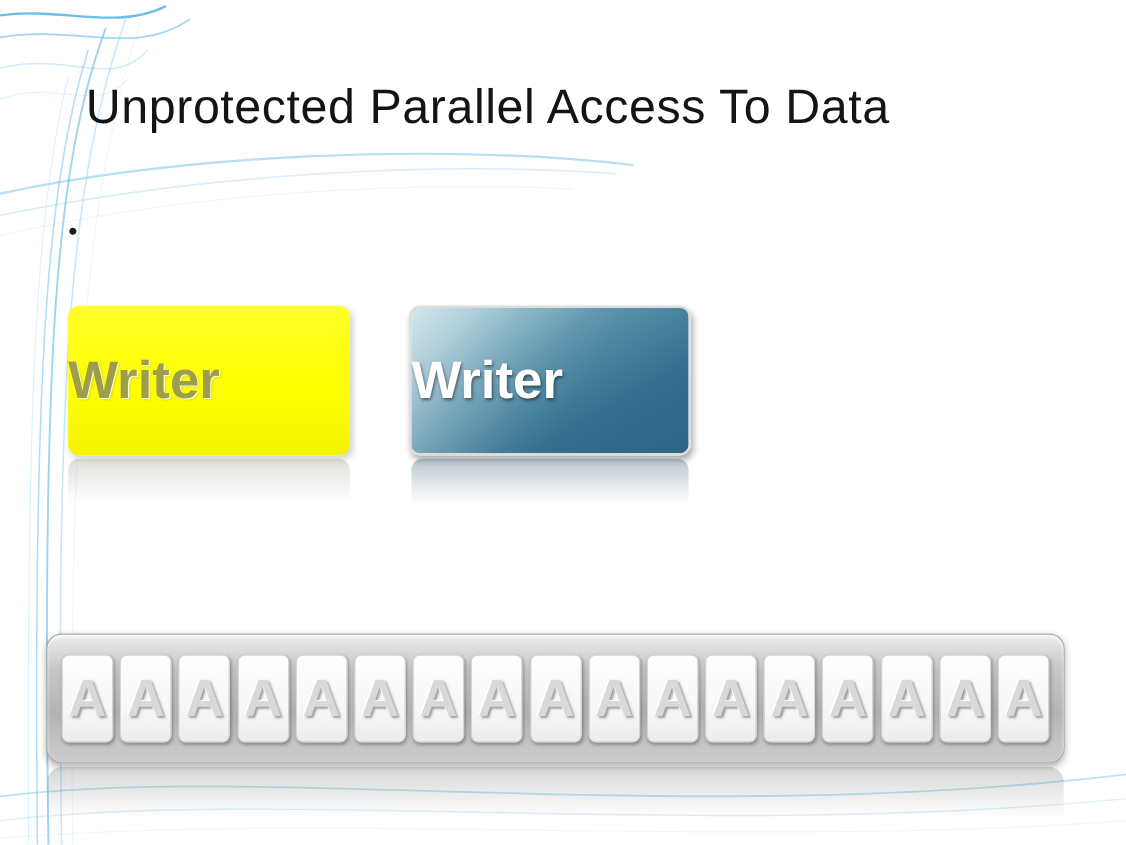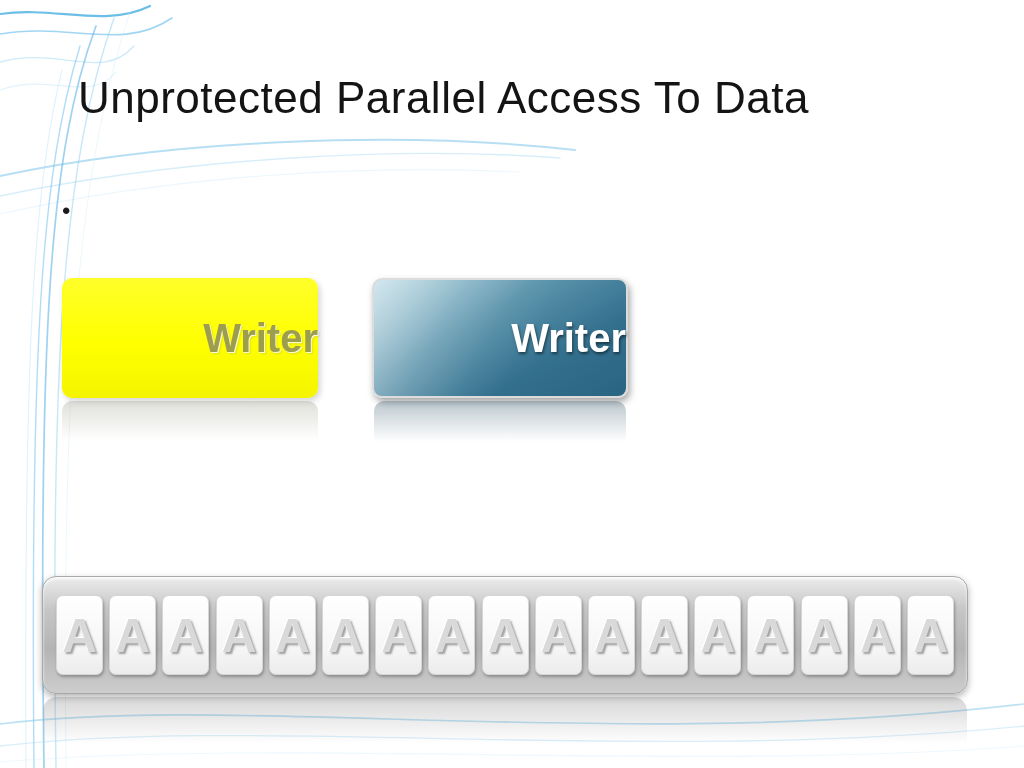--- a/index.html
+++ b/index.html
@@ -17,23 +17,23 @@
   .bullet-row {
     position:absolute; left:62px; top:190px; display:flex; align-items:flex-start;
     font-size:31px; color:#1b1b1b;
   }
   .bullet-dot { font-size:24px; line-height:42px; margin-right:30px; color:#1b1b1b; }
 
   .boxes {
     position:absolute; left:62px; top:278px; display:flex; gap:54px;
   }
   .box {
-    position:relative; width:256px; height:120px; border-radius:10px;
-    display:flex; align-items:center; justify-content:flex-end;
-    font-size:40px; font-weight:700;
+    position:relative; width:256px; height:136px; border-radius:10px;
+    display:flex; align-items:center; justify-content:flex-start;
+    font-size:48px; font-weight:700;
   }
   .box .label { position:relative; z-index:2; }
 
   .box.yellow {
     background:linear-gradient(180deg, #ffff2a 0%, #ffff00 55%, #f4f400 100%);
     box-shadow:2px 3px 6px rgba(0,0,0,0.18);
   }
   .box.yellow .label {
     color:#9d9d4e;
     text-shadow:1px 1px 1px rgba(255,255,255,0.95), 2px 2px 2px rgba(0,0,0,0.12);

